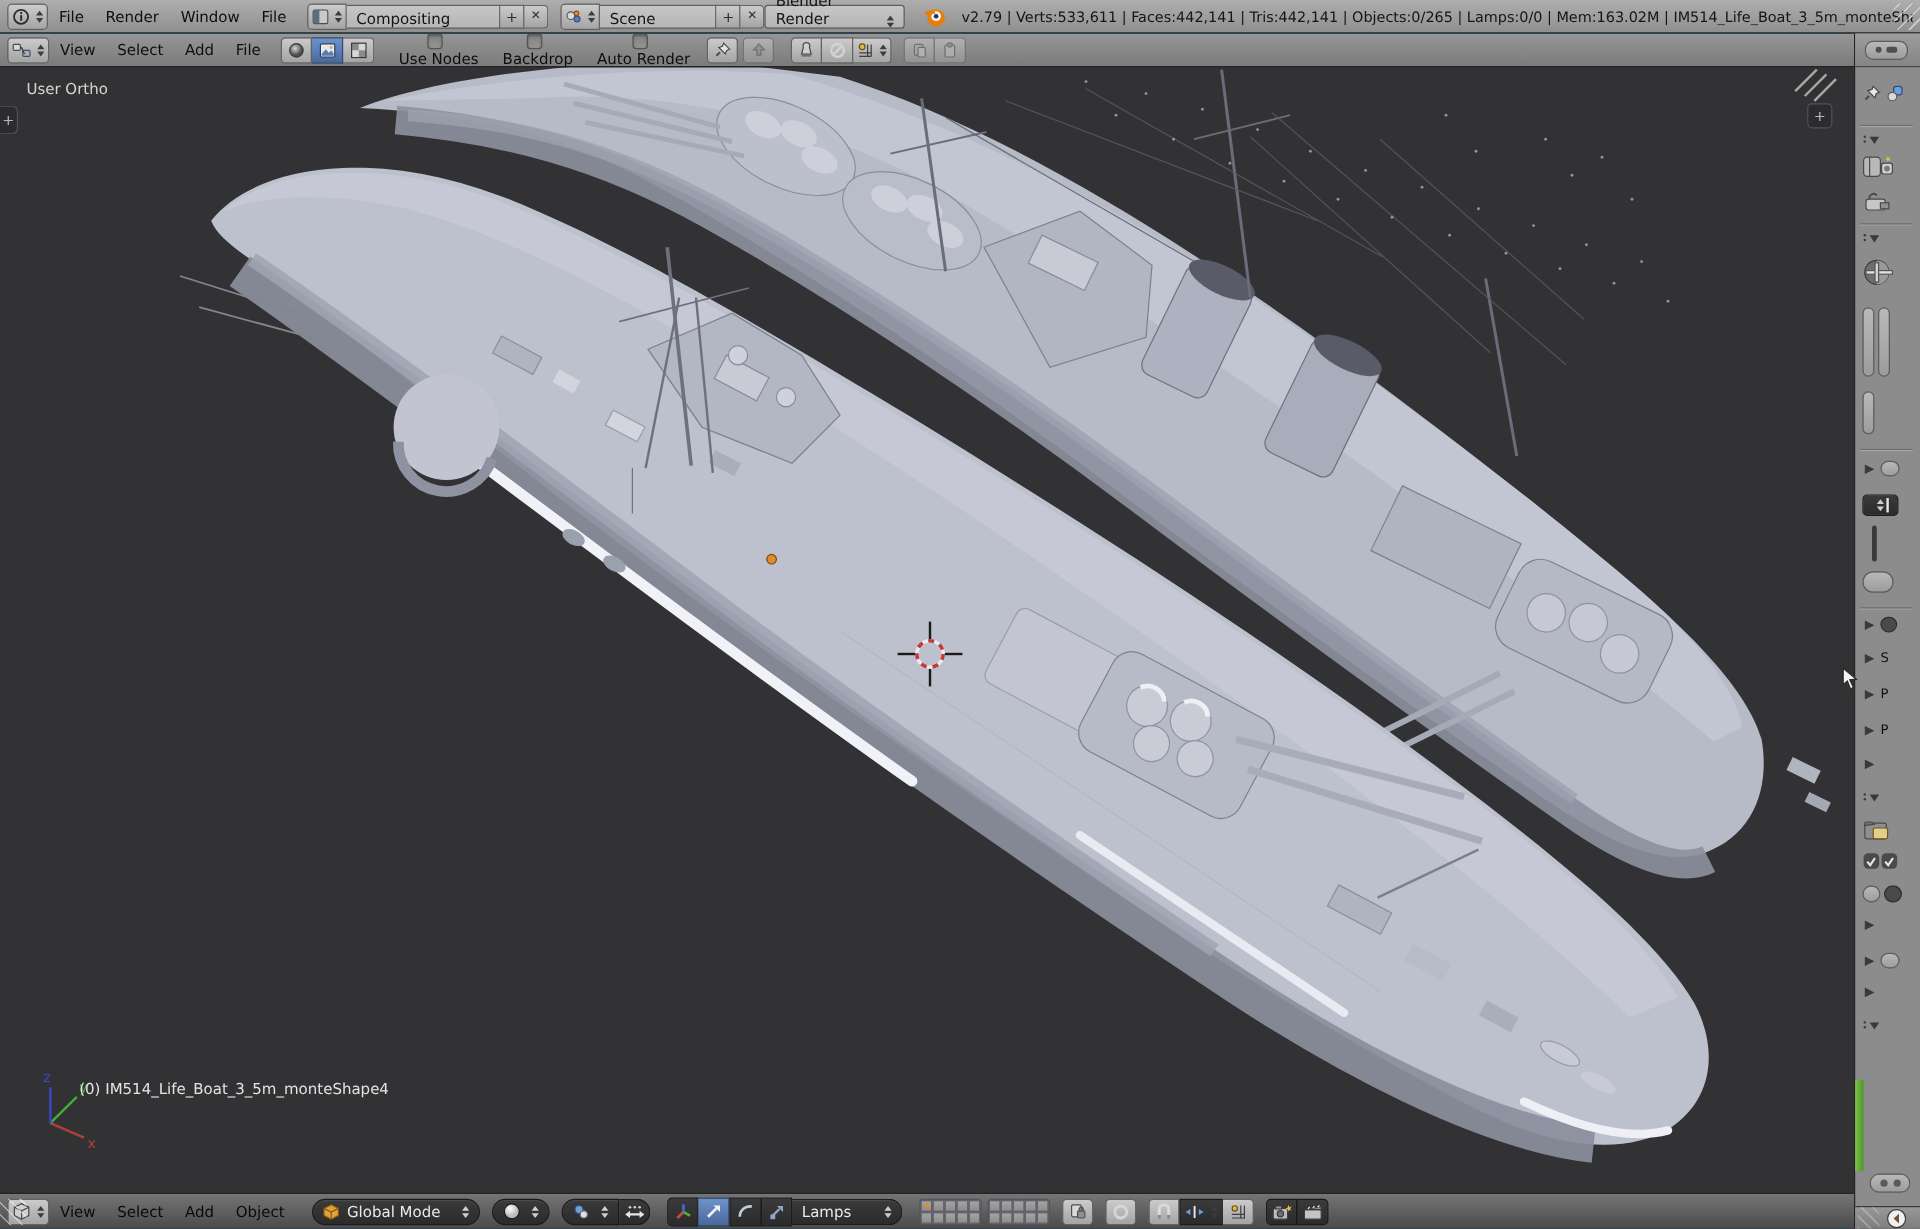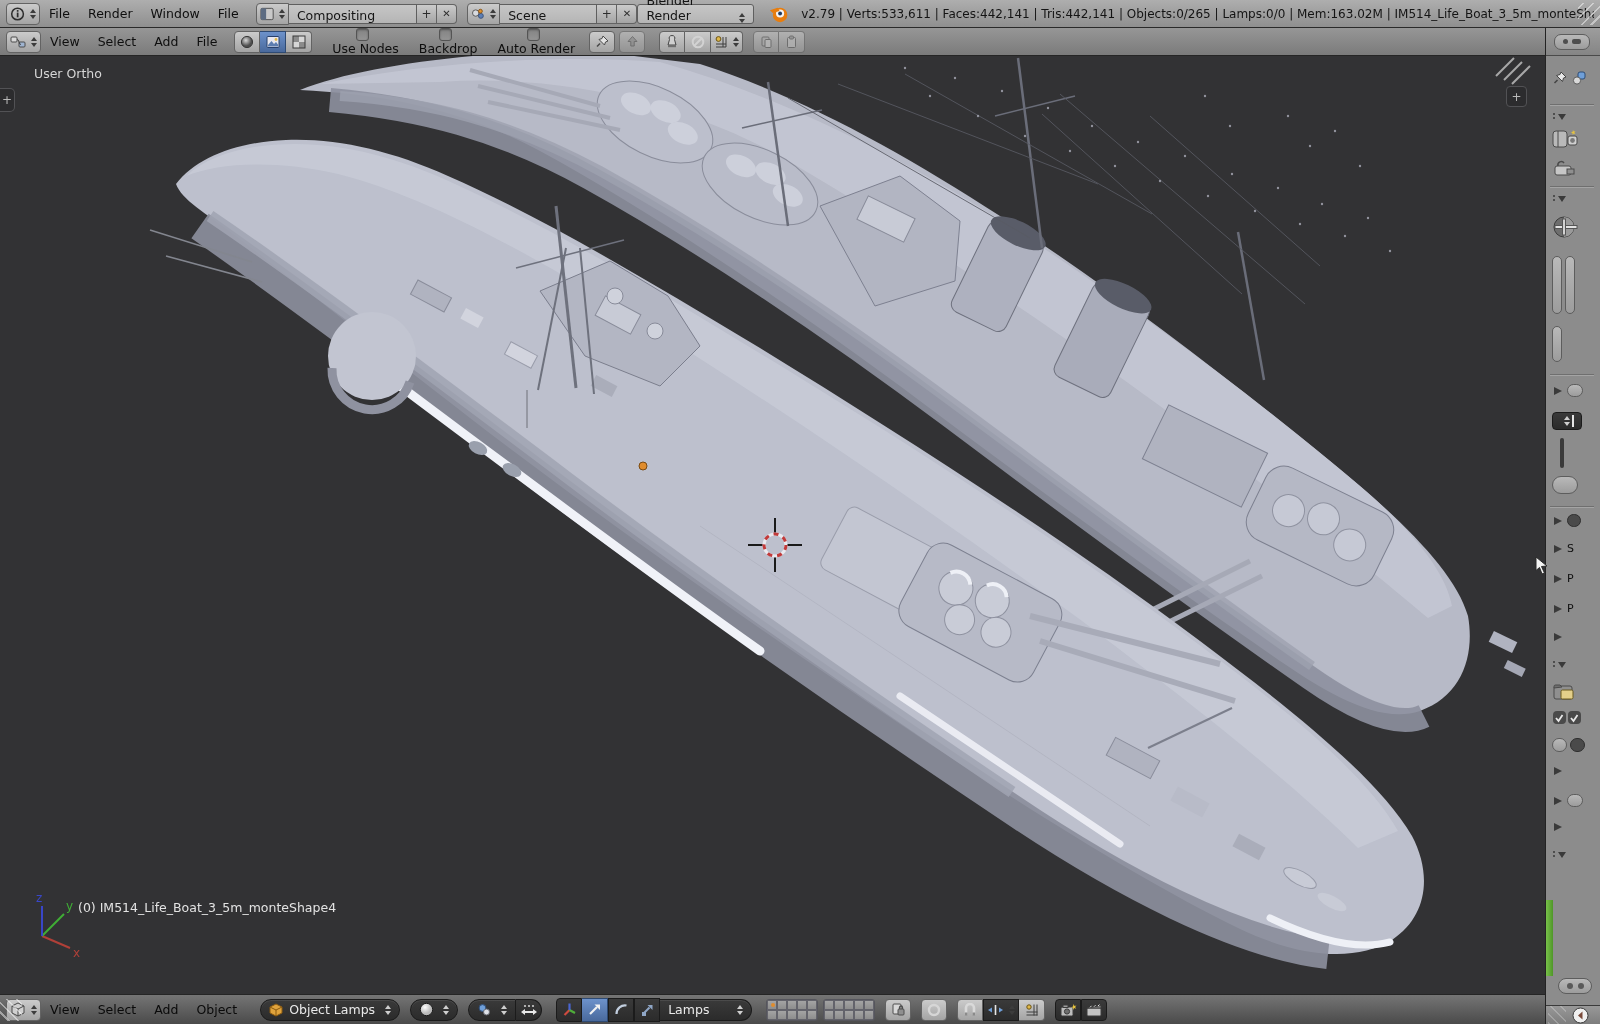--- a/index.html
+++ b/index.html
@@ -47,21 +47,21 @@
   .layers span { border:0.5px solid #63636b; background:linear-gradient(#a4a4a4,#8d8d8d); position:relative; }
   .layers .dot::after { content:""; position:absolute; left:2.5px; top:2.5px; width:4px; height:4px; border-radius:50%; background:#e08c2d; }
 
   .stats { margin-left:12px; font-size:12px; color:#141414; white-space:nowrap; overflow:hidden; }
 
   .grip { position:absolute; width:22px; height:22px;
           background:repeating-linear-gradient(135deg, transparent 0 3px, rgba(255,255,255,.45) 3px 4.5px, transparent 4.5px 7px); }
 
   
   #viewport { position:absolute; top:56px; left:0; width:1545px; height:938px; background:#323234; overflow:hidden; }
-  .ovl-label { position:absolute; color:#d6d6d6; font-size:12.5px;margin-left:12px; }
+  .ovl-label { position:absolute; color:#d6d6d6; font-size:12.5px; }
 
   .plus-tab { position:absolute; background:#2c2c2e; border:1px solid #525255; color:#b9b9b9;
               display:flex; align-items:center; justify-content:center; font-size:12px; }
 
   
   #right-strip { position:absolute; top:28px; left:1545px; width:55px; height:996px; background:#8c8c8c; border-left:1px solid #232323; z-index:6; }
   #right-strip .mini-header { position:absolute; top:0; left:0; width:55px; height:28px; background:linear-gradient(#9d9d9d,#858585); border-bottom:1px solid #4a4a4a; display:flex; align-items:center; padding-left:8px; }
   .strip-item { position:absolute; left:6px; display:flex; align-items:center; gap:3px; }
   .strip-div { position:absolute; left:4px; width:44px; height:1px; background:#6f6f6f; box-shadow:0 1px 0 #a4a4a4; }
   .pcol-label { font-size:11px; color:#101010; }
@@ -464,21 +464,21 @@
     <span class="menu">Select</span>
     <span class="menu">Add</span>
     <span class="menu">Object</span>
 
     <span class="dfield gap14" style="width:140px;">
       <svg width="14" height="14" viewBox="0 0 14 14">
         <path d="M7 1 L13 4 L13 10 L7 13 L1 10 L1 4 Z" fill="#e0a33c" stroke="#8a5a10"></path>
         <path d="M1 4 L7 7 L13 4" fill="none" stroke="#8a5a10"></path>
         <line x1="7" y1="7" x2="7" y2="13" stroke="#8a5a10"></line>
       </svg>
-      <span style="flex:1;">Object Lamps</span>
+      <span style="flex:1;">Global Mode</span>
       <span class="stepper">
           <span class="tup"></span>
           <span class="tdn"></span>
         </span>
     </span>
 
     <span class="dfield gap10">
       <svg width="15" height="15" viewBox="0 0 15 15">
         <defs>
             <radialGradient id="ws" cx="38%" cy="32%">

